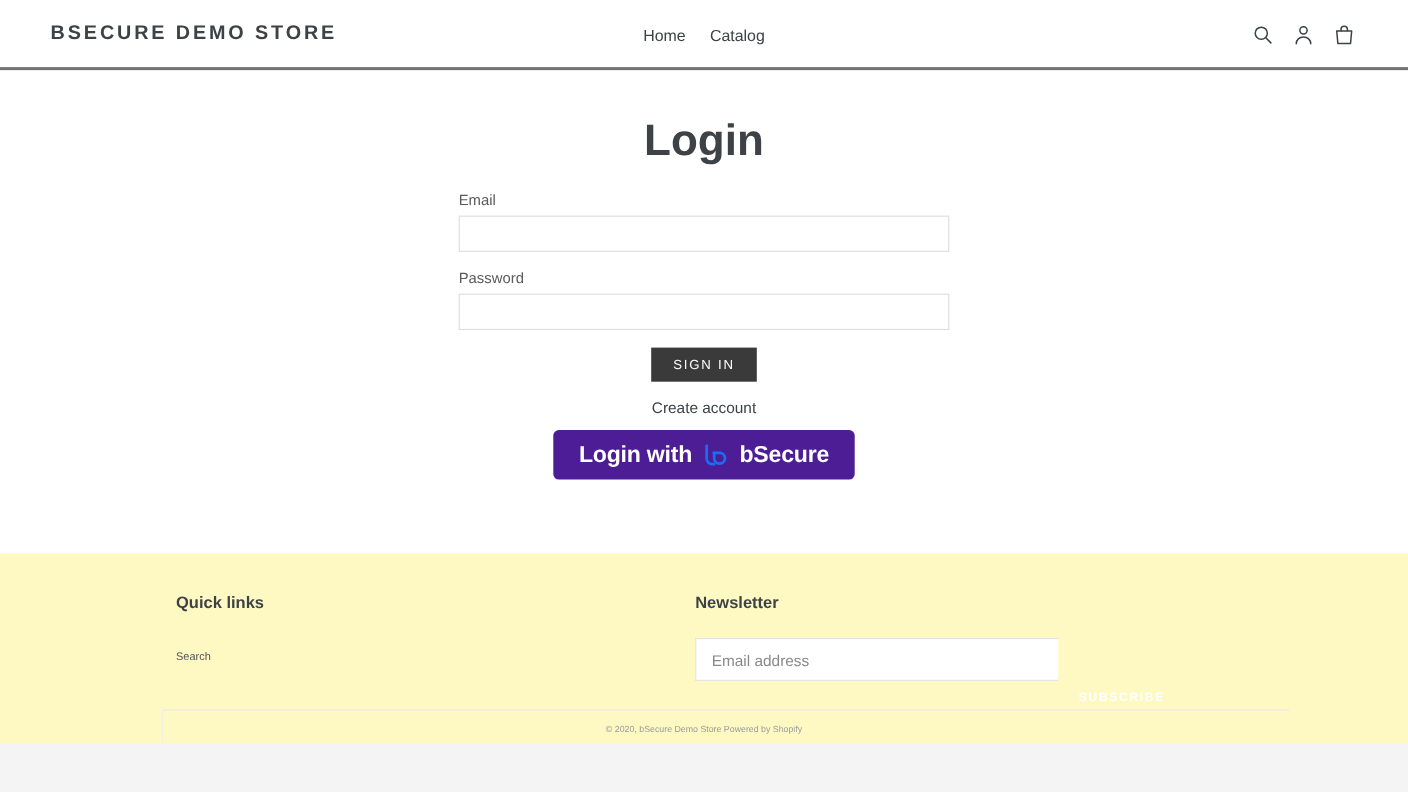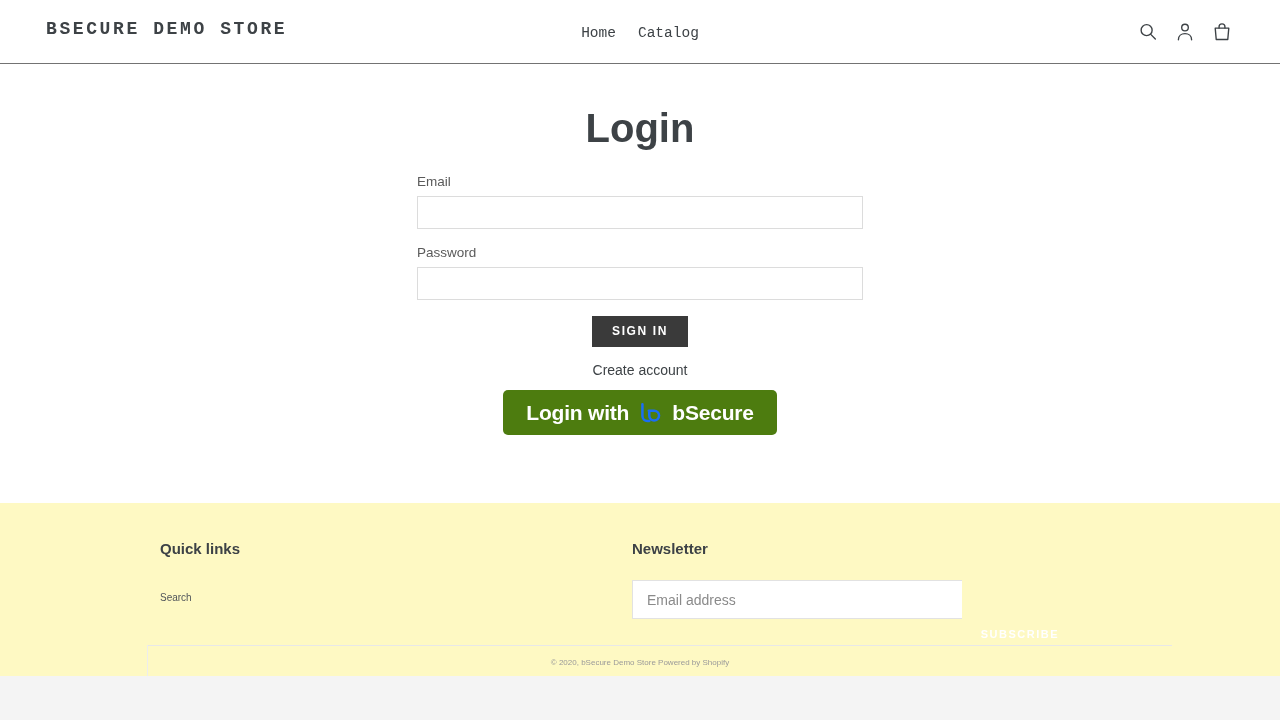--- a/index.html
+++ b/index.html
@@ -10,22 +10,21 @@
     font-family: "Liberation Sans", sans-serif;
     -webkit-font-smoothing: antialiased;
   }
   .page { position: relative; width: 1280px; height: 720px; overflow: hidden; background:#ffffff; }
 
   
   .site-header {
     position: relative;
     height: 64px;
     background: #ffffff;
-    border-bottom: 1px solid #737373;
-    font-family: Liberation Mono, monospace;
+    border-bottom: 3px solid #737373;
   }
   .brand {
     position: absolute;
     left: 46px; top: 19px;
     font-size: 18px;
     font-weight: bold;
     letter-spacing: 2.6px;
     color: #3d4246;
     text-transform: uppercase;
     white-space: nowrap;
@@ -104,36 +103,36 @@
     line-height: 18px;
   }
   .signin-row { text-align:center; margin-top: 15px; }
   .btn-signin {
     display: inline-block;
     background: #3a3a3a;
     color: #ffffff;
     border: none;
     font-family: "Liberation Sans", sans-serif;
     font-size: 12px;
-    font-weight: bold;
+    font-weight: normal;
     letter-spacing: 1.6px;
     text-transform: uppercase;
     padding: 0 20px;
     height: 31px;
     line-height: 31px;
     cursor: pointer;
   }
   .create-row { text-align:center; margin-top: 14px; }
   .bsecure-row { text-align:center; margin-top: 11px; }
   .btn-bsecure {
     display: inline-flex;
     align-items: center;
     justify-content: center;
     gap: 9px;
-    background: #4d7c0f;
+    background: #4c1d95;
     border: none;
     border-radius: 5px;
     width: 274px;
     height: 45px;
     cursor: pointer;
     padding: 0;
   }
   .btn-bsecure .bs-text {
     color: #ffffff;
     font-size: 21px;

